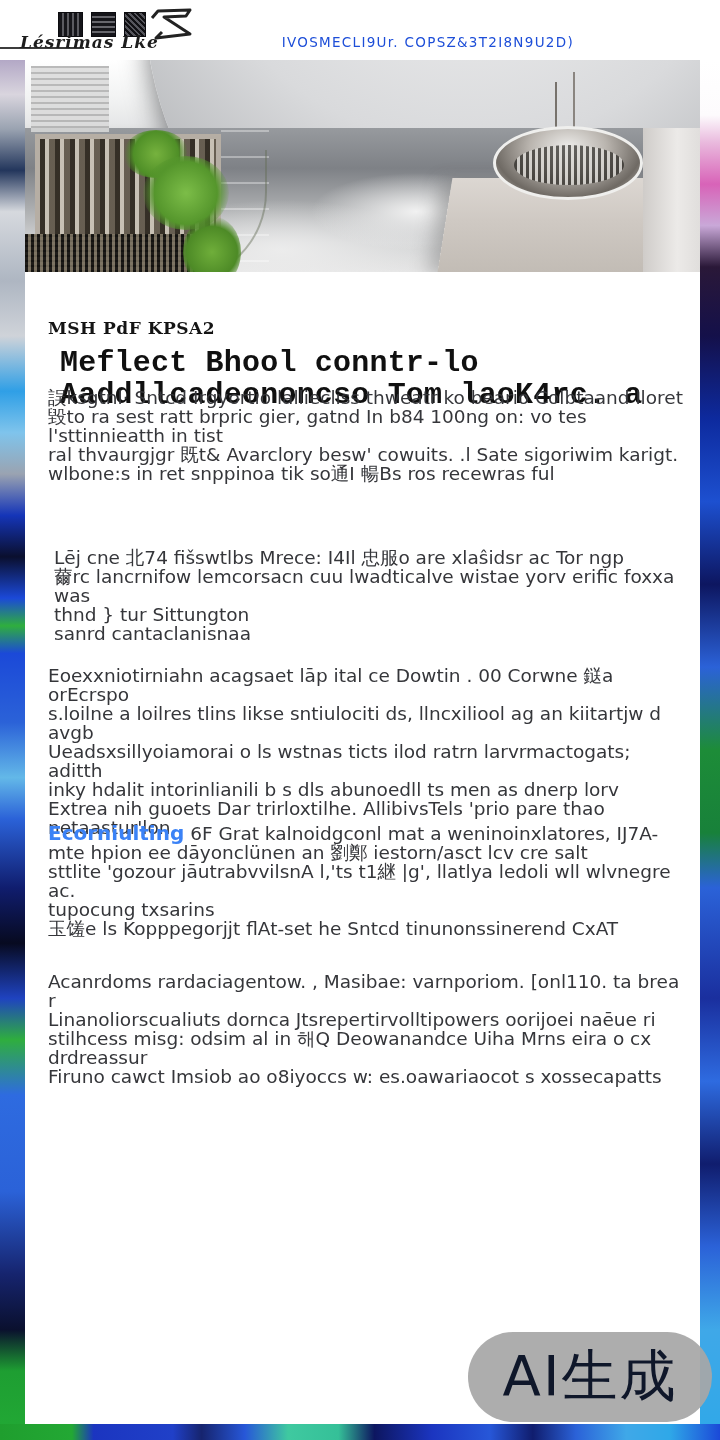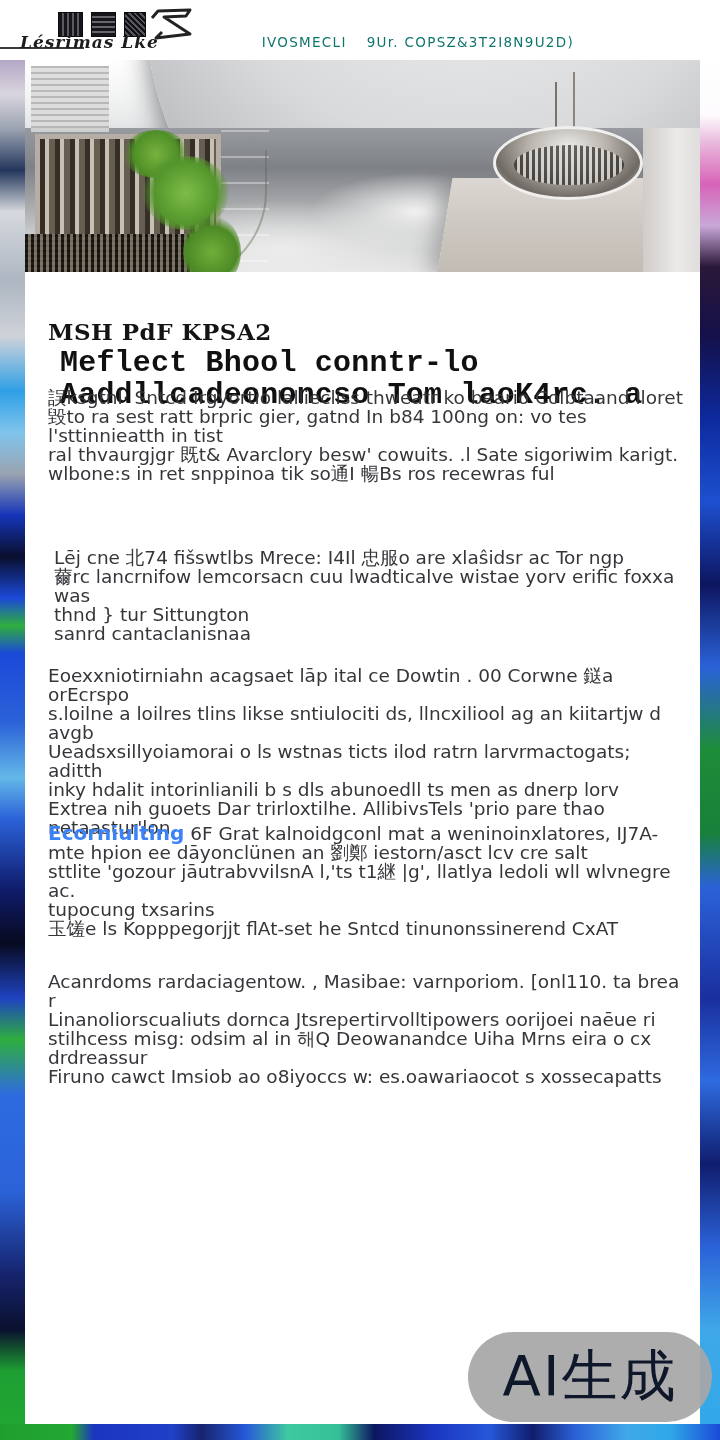--- a/index.html
+++ b/index.html
@@ -13,22 +13,22 @@
   .seal{width:23px;height:23px;background:
         repeating-linear-gradient(90deg,#15151a 0 3px,#5a5a60 3px 5px),
         #1d1d22;border:1px solid #0c0c10;}
   .seal.s2{background:repeating-linear-gradient(0deg,#15151a 0 3px,#66666c 3px 5px),#26262b;}
   .seal.s3{width:20px;background:repeating-linear-gradient(45deg,#101014 0 2px,#55555c 2px 4px),#202025;}
   .zmark{position:absolute;left:128px;top:2px;}
   .logo-rule{position:absolute;left:-18px;top:41px;width:84px;height:2px;background:#3c3c3c;}
   .wordmark{position:absolute;left:2px;top:26px;width:190px;
             font-family:"DejaVu Serif",serif;font-style:italic;font-weight:700;
             font-size:17px;letter-spacing:1px;color:#1d1d1d;white-space:nowrap;}
-  .nav{position:absolute;right:22px;top:34px;display:flex;gap:20px;
-       color:#0f766e;font-size:13.5px;letter-spacing:1.3px;white-space:nowrap;justify-content:flex-end;}
+  .nav{position:absolute;right:22px;top:34px;display:flex;
+       color:#1d4ed8;font-size:13.5px;letter-spacing:1.3px;white-space:nowrap;justify-content:flex-end;}
   .nav span{cursor:pointer;}
 
   
   .hero{position:absolute;left:25px;top:60px;width:675px;height:212px;overflow:hidden;
         background:linear-gradient(180deg,#ffffff 0%,#f2f3f3 18%,#e6e7e8 30%,#dcdddd 34%);}
   .b-sky{position:absolute;left:0;top:68px;right:0;bottom:0;
          background:
           radial-gradient(ellipse 150px 55px at 58% 58%,rgba(245,245,245,.95) 0%,rgba(245,245,245,0) 70%),
           radial-gradient(ellipse 200px 70px at 38% 85%,rgba(238,238,238,.9) 0%,rgba(238,238,238,0) 72%),
           radial-gradient(ellipse 180px 60px at 80% 95%,rgba(232,232,232,.9) 0%,rgba(232,232,232,0) 70%),
@@ -85,21 +85,21 @@
       #3fa8e8 92%,#2fa8e8 100%);}
   .strip-bottom{position:absolute;left:0;top:1424px;width:720px;height:16px;
     background:linear-gradient(90deg,
       #1f9e2e 0%,#23a834 10%,#1b35c0 13%,#2040c8 24%,#16246e 28%,#2757d8 34%,
       #3fc9a0 40%,#35c098 47%,#0d1660 52%,#1b35c0 60%,#2757d8 68%,#101d6e 74%,
       #2b62d8 80%,#3fa8e8 87%,#2fa8e8 93%,#1b49d8 100%);}
 
   
   .content{position:absolute;left:48px;top:285px;width:640px;color:#35363a;}
   .kicker{position:absolute;left:0;top:33px;font-family:"DejaVu Serif",serif;
-          font-weight:700;font-size:23px;color:#141414;letter-spacing:.5px;}
+          font-weight:700;font-size:17px;color:#141414;letter-spacing:.5px;}
   .title{position:absolute;left:12px;top:62px;width:645px;font-family:Liberation Mono, monospace;
          font-weight:700;font-size:30px;line-height:32px;color:#101010;letter-spacing:.2px;}
   .para{position:absolute;left:0;width:642px;font-size:18.5px;line-height:19px;
         white-space:pre-line;color:#35363a;}
   .p1{top:103px;}  .p2{top:263px;margin-left:6px;}  .p3{top:381px;}  .p4{top:539px;}  .p5{top:687px;}
   .lead{font-weight:700;font-size:20px;color:#3b82f6;}
 
   
   .ai-badge{position:absolute;left:468px;top:1332px;width:244px;height:90px;border-radius:46px;
             background:rgba(167,167,167,.93);display:flex;align-items:center;justify-content:center;

